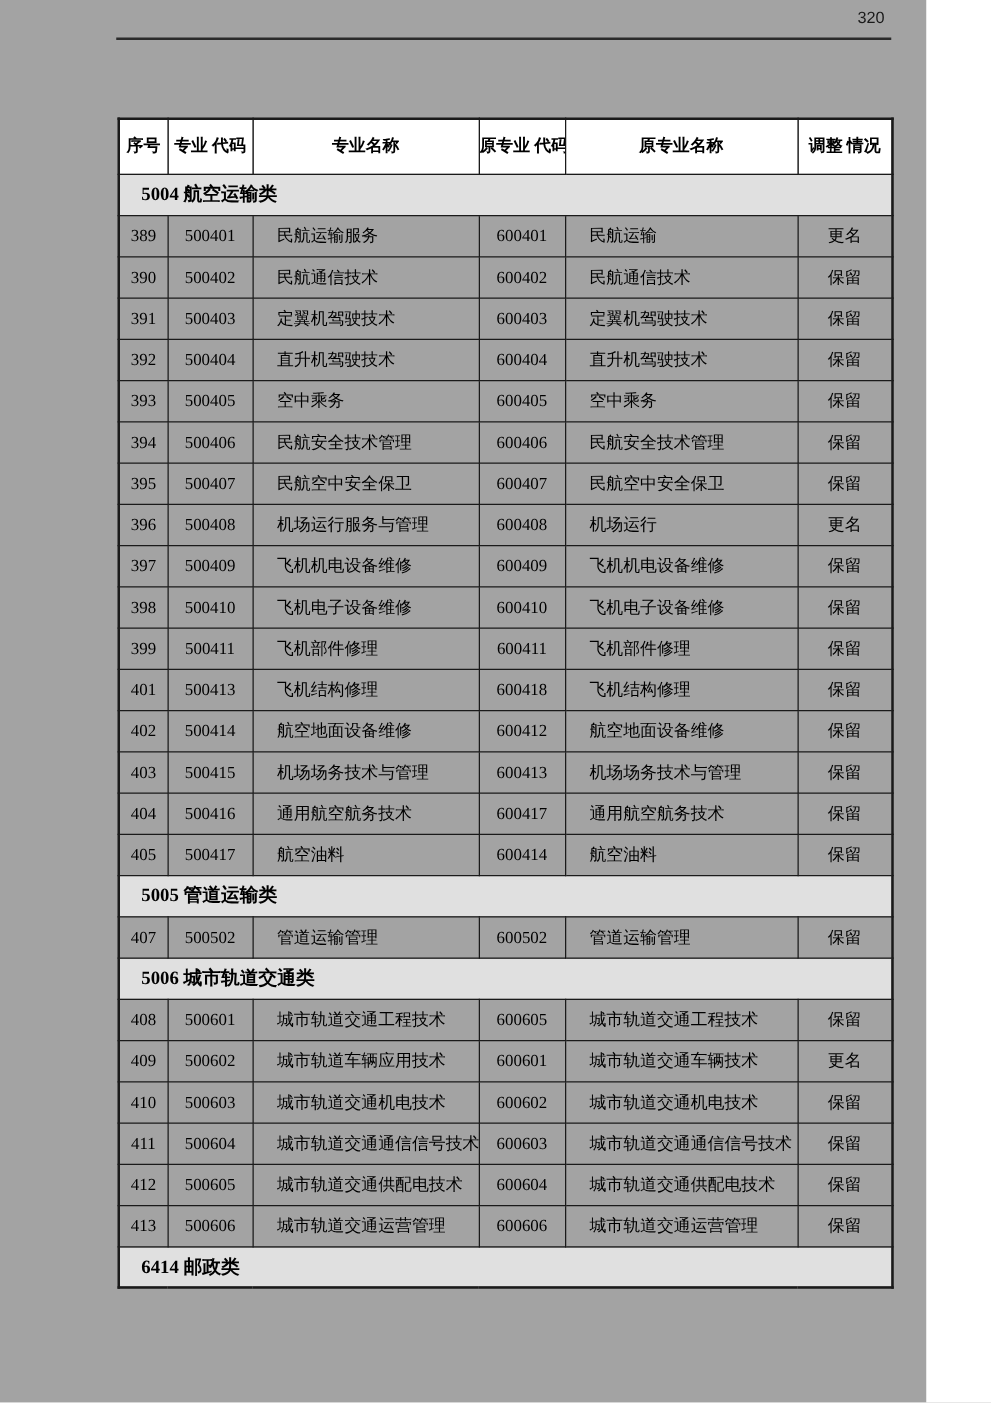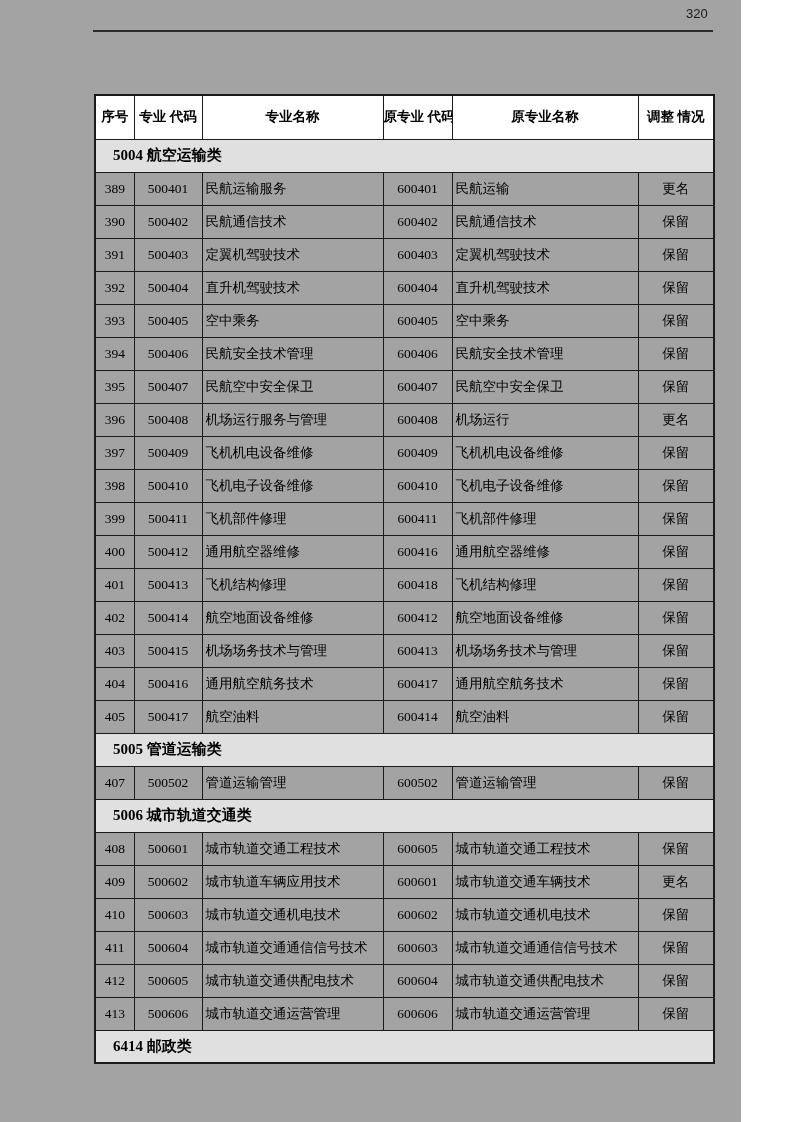--- a/index.html
+++ b/index.html
@@ -60,21 +60,21 @@
     font-size: 13.5px;
     line-height: 1.3;
     background: #ffffff;
     margin-top: 29px;
   }
   tbody tr { height: 33px; }
   tbody td {
     vertical-align: middle;
   }
   td.c-center { text-align: center; }
-  td.c-left { text-align: left; padding-left: 3px; }
+  td.c-left { text-align: left; padding-left: 19px; }
   tr.section-row th {
     background: #e0e0e0;
     text-align: left;
     font-weight: bold;
     font-size: 15px;
     padding-left: 17px;
     vertical-align: middle;
   }
 </style>
 </head>
@@ -195,28 +195,20 @@
         </tr>
         <tr>
           <td class="c-center">399</td>
           <td class="c-center">500411</td>
           <td class="c-left">飞机部件修理</td>
           <td class="c-center">600411</td>
           <td class="c-left">飞机部件修理</td>
           <td class="c-center">保留</td>
         </tr>
         <tr>
-          <td class="c-center">400</td>
-          <td class="c-center">500412</td>
-          <td class="c-left">通用航空器维修</td>
-          <td class="c-center">600416</td>
-          <td class="c-left">通用航空器维修</td>
-          <td class="c-center">保留</td>
-        </tr>
-        <tr>
           <td class="c-center">401</td>
           <td class="c-center">500413</td>
           <td class="c-left">飞机结构修理</td>
           <td class="c-center">600418</td>
           <td class="c-left">飞机结构修理</td>
           <td class="c-center">保留</td>
         </tr>
         <tr>
           <td class="c-center">402</td>
           <td class="c-center">500414</td>

